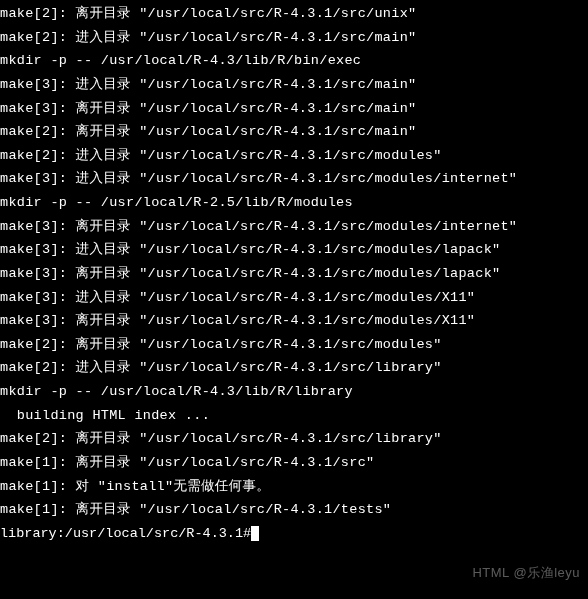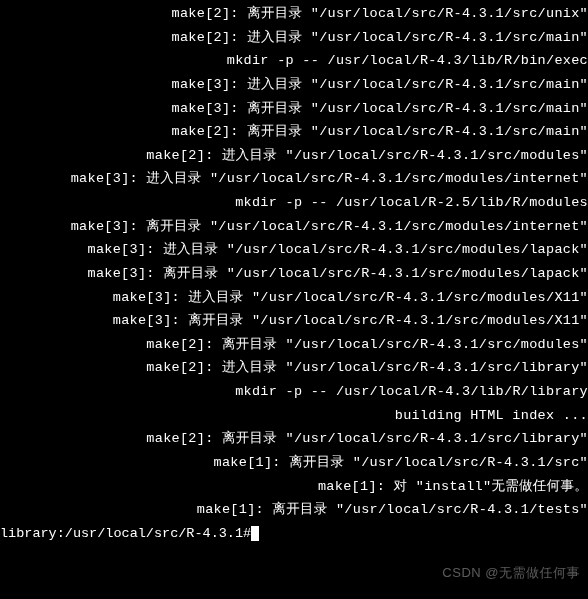--- a/index.html
+++ b/index.html
@@ -15,21 +15,20 @@
       line-height: 1.75;
       width: 588px;
       height: 599px;
       overflow: hidden;
       padding: 2px 0 0 0;
       position: relative;
     }
     .terminal-line {
       white-space: pre;
       letter-spacing: 0.3px;
-      text-align: right;
     }
     .prompt-line {
       white-space: pre;
     }
     .prompt-path {
     }
     .cursor {
       display: inline-block;
       width: 8px;
       height: 15px;
@@ -70,13 +69,13 @@
     <div class="terminal-line">mkdir -p -- /usr/local/R-4.3/lib/R/library</div>
     <div class="terminal-line">  building HTML index ...</div>
     <div class="terminal-line">make[2]: 离开目录 "/usr/local/src/R-4.3.1/src/library"</div>
     <div class="terminal-line">make[1]: 离开目录 "/usr/local/src/R-4.3.1/src"</div>
     <div class="terminal-line">make[1]: 对 "install"无需做任何事。</div>
     <div class="terminal-line">make[1]: 离开目录 "/usr/local/src/R-4.3.1/tests"</div>
   </div>
 
 <div class="prompt-line"><span>library</span><span class="prompt-path">:/usr/local/src/R-4.3.1</span><span>#</span><span class="cursor"></span></div>
 
-<div class="watermark">CSDN @无需做任何事</div>
+<div class="watermark">HTML @乐渔leyu</div>
 
 </body></html>

